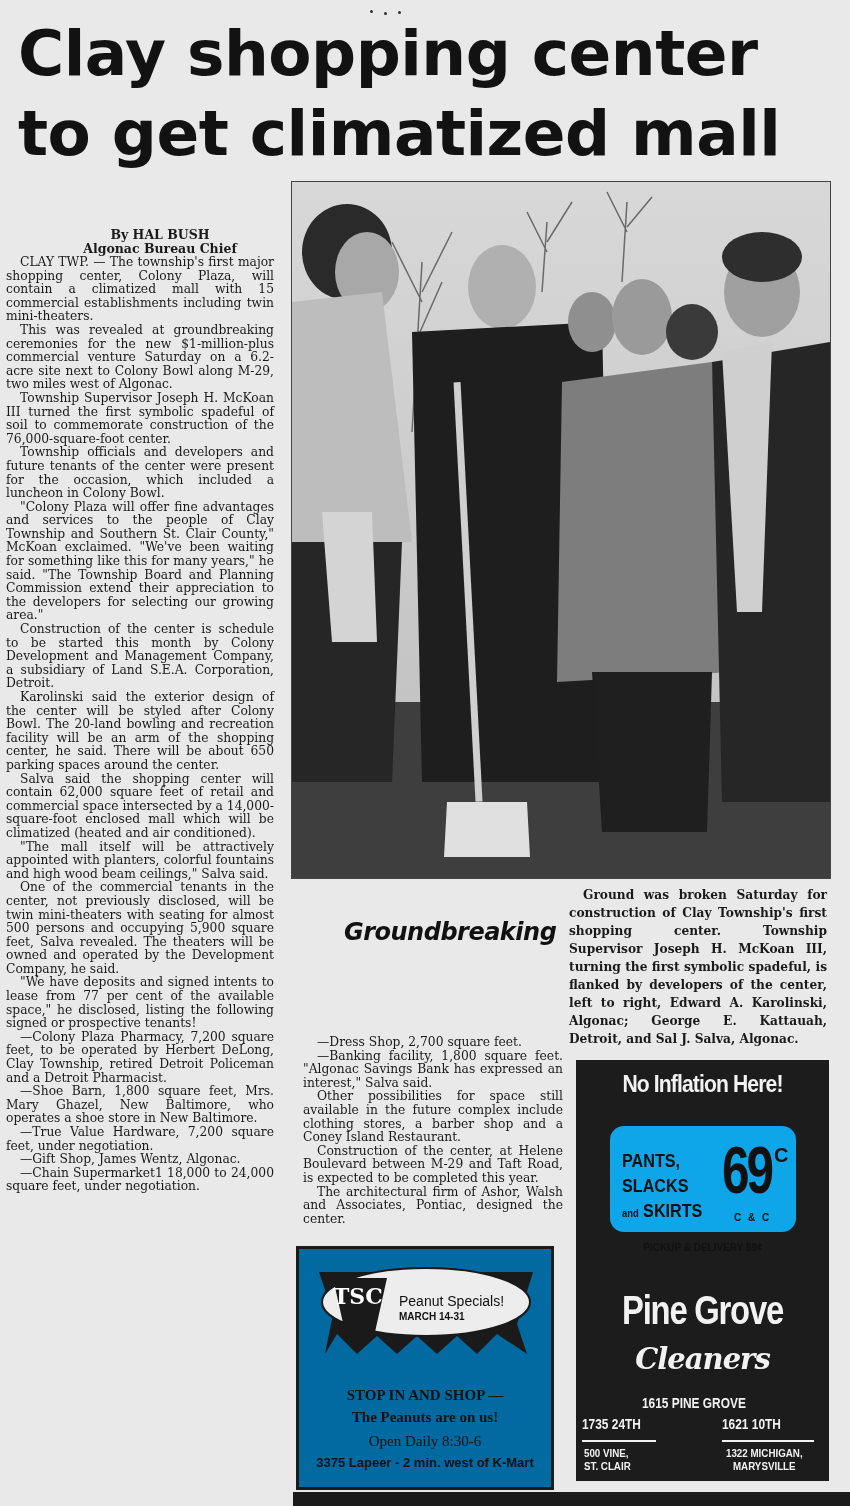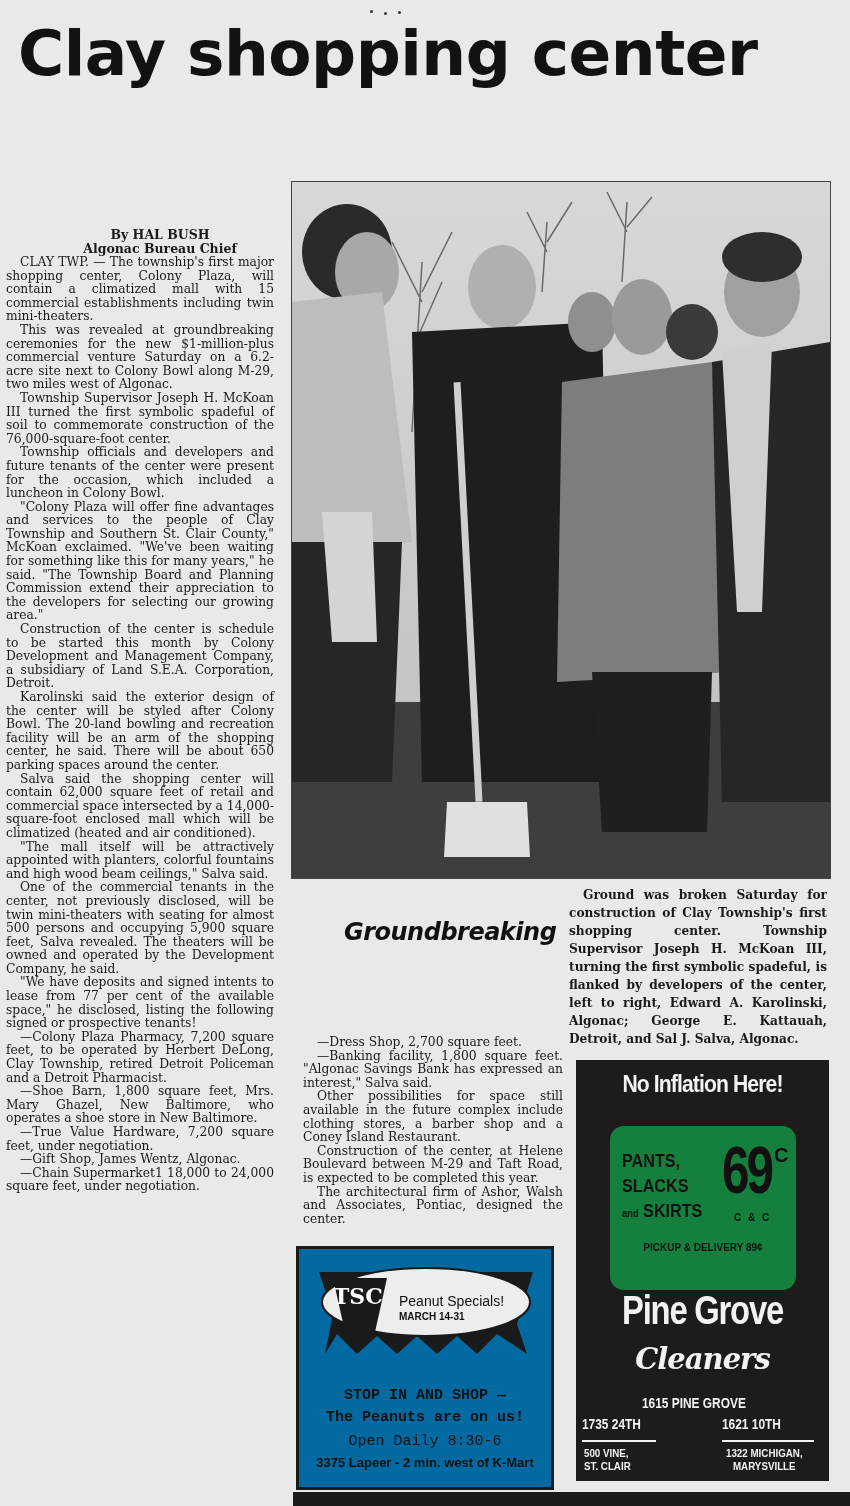--- a/index.html
+++ b/index.html
@@ -11,24 +11,24 @@
   .byline{text-align:center;font-weight:bold;font-size:12.5px;line-height:14px;padding-left:40px;margin-top:36px;}
   .photo{position:absolute;left:291px;top:181px;width:538px;height:696px;background:#6d6d6d;overflow:hidden;border:1px solid #444;}
   .photo svg{display:block;}
   .caption-title{position:absolute;left:344px;top:918px;font-family:"DejaVu Sans","Liberation Sans",sans-serif;font-weight:bold;font-style:italic;font-size:24px;color:#111;letter-spacing:-0.5px;}
   .caption{position:absolute;left:569px;top:886px;width:258px;font-size:12.2px;line-height:18px;font-weight:bold;text-align:justify;text-indent:14px;}
   .ad-tsc{position:absolute;left:296px;top:1246px;width:252px;height:238px;border:3px solid #1b1b1b;background:#0369a1;}
   .peanut{position:absolute;left:18px;top:15px;width:218px;height:92px;}
   .tsc-text1{position:absolute;left:100px;top:44px;font-family:"Liberation Sans",sans-serif;font-size:14px;color:#111;}
   .tsc-text2{position:absolute;left:100px;top:62px;font-family:"Liberation Sans",sans-serif;font-weight:bold;font-size:10px;color:#111;}
   .tsc-logo{position:absolute;left:34px;top:34px;font-family:"DejaVu Serif",serif;font-weight:bold;font-size:22px;color:#fff;}
-  .tsc-lines{position:absolute;left:0;width:252px;text-align:center;font-family:Liberation Mono, monospace;color:#111;}
+  .tsc-lines{position:absolute;left:0;width:252px;text-align:center;font-family:Liberation Serif, serif;color:#111;}
   .ad-cleaners{position:absolute;left:576px;top:1060px;width:253px;height:421px;background:#1c1c1c;color:#f2f2f2;}
   .ni-title{position:absolute;left:0;top:10px;width:253px;text-align:center;font-family:"Liberation Sans",sans-serif;font-weight:bold;font-size:24px;letter-spacing:-1px;transform:scaleX(0.88);}
-  .price-box{position:absolute;left:34px;top:66px;width:186px;height:164px;background:#15803d;border-radius:14px;color:#111;}
+  .price-box{position:absolute;left:34px;top:66px;width:186px;height:106px;background:#0ea5e9;border-radius:14px;color:#111;}
   .pb-items{position:absolute;left:12px;top:22px;font-family:"Liberation Sans",sans-serif;font-weight:bold;font-size:19px;line-height:25px;transform:scaleX(0.85);transform-origin:left top;}
   .pb-and{font-size:11px;font-weight:bold;}
   .pb-price{position:absolute;left:112px;top:6px;font-family:"Liberation Sans",sans-serif;font-weight:bold;font-size:66px;letter-spacing:-4px;transform:scaleX(0.75);transform-origin:left top;}
   .pb-cent{position:absolute;left:164px;top:18px;font-family:"Liberation Sans",sans-serif;font-weight:bold;font-size:20px;}
   .pb-cc{position:absolute;left:124px;top:86px;font-family:"Liberation Sans",sans-serif;font-weight:bold;font-size:10px;letter-spacing:2px;}
   .pb-pick{position:absolute;left:0;top:116px;width:186px;text-align:center;font-family:"Liberation Sans",sans-serif;font-weight:bold;font-size:10px;}
   .pg-title{position:absolute;left:0;top:228px;width:253px;text-align:center;font-family:"Liberation Sans",sans-serif;font-weight:bold;font-size:40px;letter-spacing:-1.5px;transform:scaleX(0.82);}
   .pg-script{position:absolute;left:0;top:282px;width:253px;text-align:center;font-family:"DejaVu Serif",serif;font-style:italic;font-weight:bold;font-size:29px;letter-spacing:-1px;}
   .pg-addr{position:absolute;font-family:"Liberation Sans",sans-serif;font-weight:bold;font-size:14px;transform:scaleX(0.85);transform-origin:left top;}
   .pg-small{position:absolute;font-family:"Liberation Sans",sans-serif;font-weight:bold;font-size:11.5px;line-height:13px;transform:scaleX(0.85);transform-origin:left top;}
@@ -38,20 +38,21 @@
 </style>
 </head>
 <body>
 
 <div class="dot" style="left:370px;top:10px"></div>
 <div class="dot" style="left:384px;top:12px"></div>
 <div class="dot" style="left:398px;top:11px"></div>
 
 <div class="headline">
   <div>Clay shopping center</div>
+  <div>to get climatized mall</div>
 </div>
 
 <div class="col" style="left:6px;top:192px;width:268px;">
   <div class="byline">
     <div>By HAL BUSH</div>
     <div>Algonac Bureau Chief</div>
   </div>
   <p>CLAY TWP. — The township's first major shopping center, Colony Plaza, will contain a climatized mall with 15 commercial establishments including twin mini-theaters.</p>
   <p>This was revealed at groundbreaking ceremonies for the new $1-million-plus commercial venture Saturday on a 6.2-acre site next to Colony Bowl along M-29, two miles west of Algonac.</p>
   <p>Township Supervisor Joseph H. McKoan III turned the first symbolic spadeful of soil to commemorate construction of the 76,000-square-foot center.</p>

